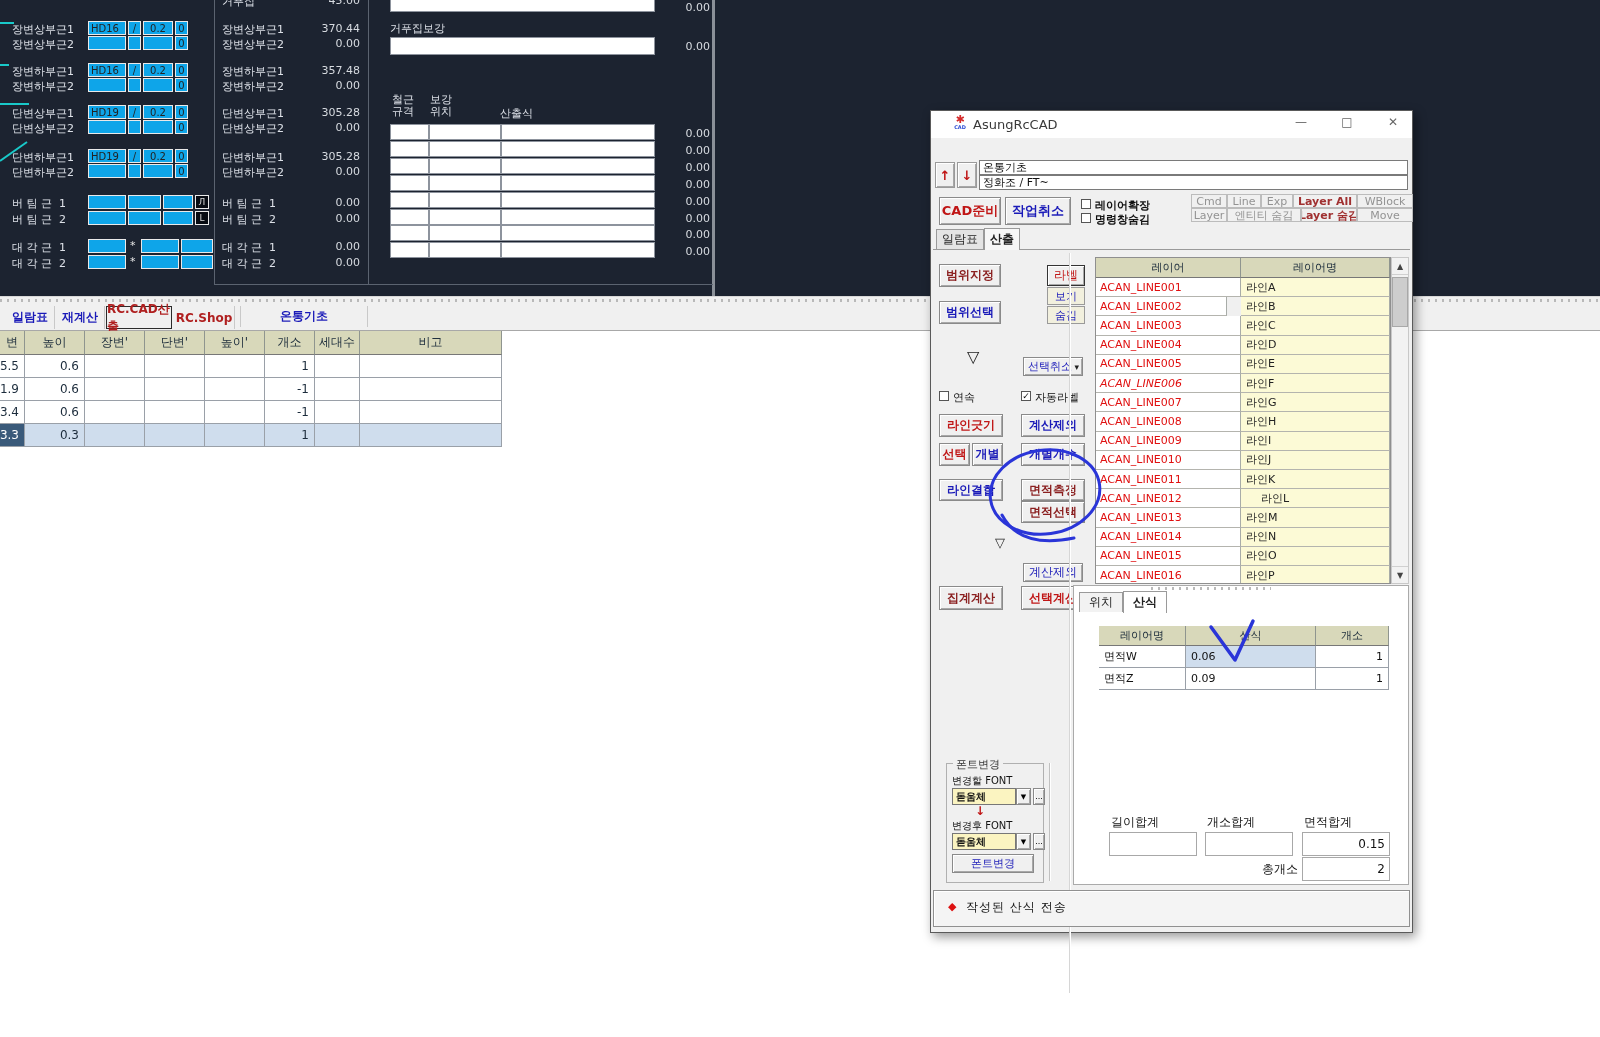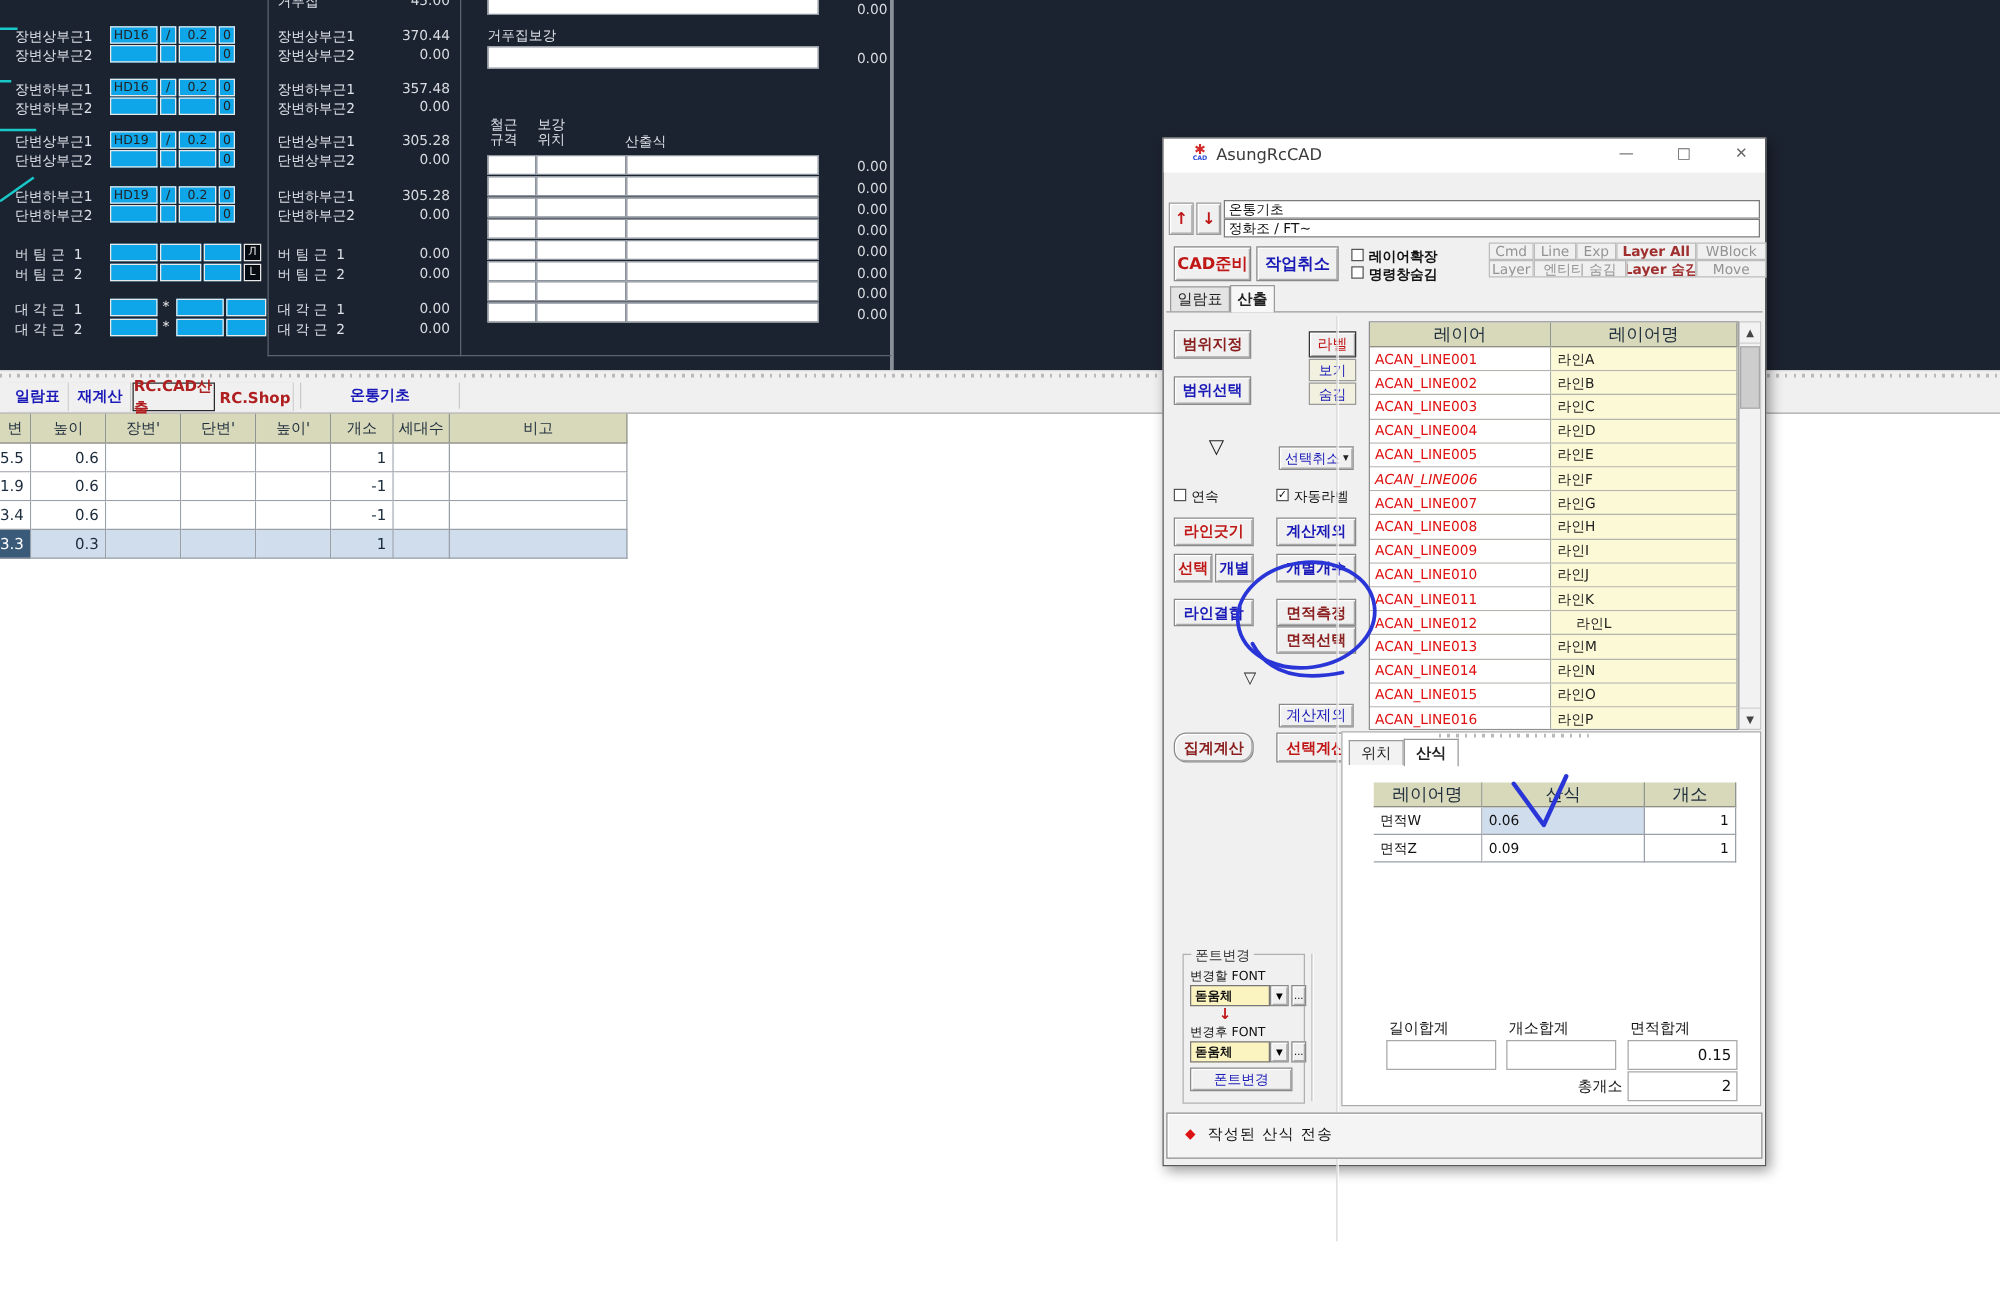--- a/index.html
+++ b/index.html
@@ -51,21 +51,21 @@
   .minibtn{position:absolute;background:#f0f0f0;border:1px solid #bcbcbc;color:#939393;font-size:11px;
       display:flex;align-items:center;justify-content:center;box-sizing:border-box;white-space:nowrap;overflow:hidden;}
   .minibtn.red{color:#a03030;font-weight:bold;}
   .cbox{position:absolute;width:10px;height:10px;background:#fff;border:1px solid #555;font-size:9px;
       line-height:9px;text-align:center;color:#111;box-sizing:border-box;}
   .cblabel{position:absolute;font-size:11px;color:#111;}
   .wtab{position:absolute;height:20px;display:flex;align-items:center;justify-content:center;font-size:12px;color:#222;
       background:#e4e4e4;border:1px solid #9a9a9a;border-bottom:none;box-sizing:border-box;}
   .wtab.active{background:#f7f7f7;font-weight:bold;height:22px;z-index:2;}
   .khead{background:#d8d8ba;border-right:1px solid #8f958f;border-bottom:1px solid #777;color:#20303e;
-      display:flex;align-items:center;justify-content:center;font-size:14px;position:absolute;box-sizing:border-box;}
+      display:flex;align-items:center;justify-content:center;font-size:11px;position:absolute;box-sizing:border-box;}
   .lrow-name{position:absolute;background:#fff;color:#e01010;font-size:11px;display:flex;align-items:center;
       padding-left:4px;border-right:1px solid #a8aca8;border-bottom:1px solid #b4b4ae;box-sizing:border-box;}
   .lrow-alias{position:absolute;background:#fcfad6;color:#222;font-size:11px;display:flex;align-items:center;
       padding-left:5px;border-right:1px solid #a8aca8;border-bottom:1px solid #b4b4ae;box-sizing:border-box;}
   .acell{position:absolute;background:#fff;border-right:1px solid #9aa0a8;border-bottom:1px solid #9aa0a8;
       font-size:11px;color:#111;display:flex;align-items:center;padding-left:5px;box-sizing:border-box;}
   #statusbar{left:2px;top:779px;width:477px;height:37px;background:#f4f4f4;border:1px solid #909090;
       box-shadow:inset 1px 1px 0 #fff;box-sizing:border-box;}
   .grouplabel{position:absolute;font-size:11px;color:#333;background:#f0f0f0;padding:0 3px;}
   .scrollarrow{font-size:8px;color:#444;display:flex;align-items:center;justify-content:center;}
@@ -335,21 +335,21 @@
         <div class="btn3d" style="position: absolute; left: 92px; top: 246px; width: 60px; height: 19px; color: rgb(26, 26, 184); justify-content: flex-start; padding-left: 4px; font-size: 11px;">선택취소<span style="position: absolute; right: 3px; color: rgb(34, 34, 34); font-size: 9px;">▾</span></div>
         <div class="btn3d" style="position: absolute; left: 8px; top: 303px; width: 64px; height: 23px; color: rgb(192, 22, 22); font-weight: bold;">라인긋기</div>
         <div class="btn3d" style="position: absolute; left: 90px; top: 303px; width: 64px; height: 23px; color: rgb(26, 26, 184); font-weight: bold;">계산제외</div>
         <div class="btn3d" style="position: absolute; left: 8px; top: 332px; width: 31px; height: 23px; color: rgb(192, 22, 22); font-weight: bold;">선택</div>
         <div class="btn3d" style="position: absolute; left: 41px; top: 332px; width: 31px; height: 23px; color: rgb(26, 26, 184); font-weight: bold;">개별</div>
         <div class="btn3d" style="position: absolute; left: 90px; top: 332px; width: 64px; height: 23px; color: rgb(26, 26, 184); font-weight: bold;">개별개수</div>
         <div class="btn3d" style="position: absolute; left: 8px; top: 368px; width: 64px; height: 22px; color: rgb(26, 26, 184); font-weight: bold;">라인결합</div>
         <div class="btn3d" style="position: absolute; left: 90px; top: 368px; width: 64px; height: 22px; color: rgb(139, 32, 32); font-weight: bold;">면적측정</div>
         <div class="btn3d" style="position: absolute; left: 90px; top: 390px; width: 64px; height: 22px; color: rgb(139, 32, 32); font-weight: bold;">면적선택</div>
         <div class="btn3d" style="position: absolute; left: 92px; top: 452px; width: 60px; height: 19px; color: rgb(26, 26, 184);">계산제외</div>
-        <div class="btn3d" style="position: absolute; left: 8px; top: 475px; width: 64px; height: 24px; color: rgb(139, 32, 32); font-weight: bold; border-radius: 10px;">집계계산</div>
+        <div class="btn3d" style="position: absolute; left: 8px; top: 475px; width: 64px; height: 24px; color: rgb(139, 32, 32); font-weight: bold;">집계계산</div>
         <div class="btn3d" style="position: absolute; left: 90px; top: 475px; width: 64px; height: 24px; color: rgb(192, 22, 22); font-weight: bold;">선택계산</div>
       </div>
     <div class="abs" style="left:36px;top:236px;font-size:16px;color:#222;">▽</div>
     <div class="abs" style="left:64px;top:424px;font-size:13px;color:#222;">▽</div>
     <div class="cbox" style="left:8px;top:280px;"></div>
     <div class="cblabel" style="left:22px;top:279px;">연속</div>
     <div class="cbox" style="left:90px;top:280px;">✓</div>
     <div class="cblabel" style="left:104px;top:279px;">자동라벨</div>
     <div class="abs" style="left:138px;top:142px;width:1px;height:740px;background:#d6d6d6;box-shadow:1px 0 0 #fff;"></div>
 
@@ -404,21 +404,21 @@
 
     <div class="abs" id="statusbar">
       <span class="abs" style="left:14px;top:9px;color:#dd1111;font-size:11px;">◆</span>
       <span class="abs" style="left:32px;top:8px;font-size:12px;color:#111;letter-spacing:1px;">작성된 산식 전송</span>
     </div>
   <div id="layer-table" style="position: absolute; left: 164px; top: 146px; width: 296px; height: 327px; overflow: hidden; border: 1px solid rgb(143, 143, 143); box-sizing: border-box;">
         <div class="khead" style="position: absolute; left: 0px; top: 0px; width: 145px; height: 20px;">레이어</div>
         <div class="khead" style="position: absolute; left: 145px; top: 0px; width: 149px; height: 20px;">레이어명</div>
         <div class="lrow-name" style="position: absolute; left: 0px; top: 20px; width: 145px; height: 19.2px;">ACAN_LINE001</div>
         <div class="lrow-alias" style="position: absolute; left: 145px; top: 20px; width: 149px; height: 19.2px;">라인A</div>
-        <div class="lrow-name" style="position: absolute; left: 0px; top: 39.2px; width: 145px; height: 19.2px;">ACAN_LINE002</div>
+        <div class="lrow-name" style="position: absolute; left: 0px; top: 39.2px; width: 131px; height: 19.2px;">ACAN_LINE002</div>
         <div class="lrow-alias" style="position: absolute; left: 145px; top: 39.2px; width: 149px; height: 19.2px;">라인B</div>
         <div class="lrow-name" style="position: absolute; left: 0px; top: 58.4px; width: 145px; height: 19.2px;">ACAN_LINE003</div>
         <div class="lrow-alias" style="position: absolute; left: 145px; top: 58.4px; width: 149px; height: 19.2px;">라인C</div>
         <div class="lrow-name" style="position: absolute; left: 0px; top: 77.6px; width: 145px; height: 19.2px;">ACAN_LINE004</div>
         <div class="lrow-alias" style="position: absolute; left: 145px; top: 77.6px; width: 149px; height: 19.2px;">라인D</div>
         <div class="lrow-name" style="position: absolute; left: 0px; top: 96.8px; width: 145px; height: 19.2px;">ACAN_LINE005</div>
         <div class="lrow-alias" style="position: absolute; left: 145px; top: 96.8px; width: 149px; height: 19.2px;">라인E</div>
         <div class="lrow-name" style="position: absolute; left: 0px; top: 116px; width: 145px; height: 19.2px; font-style: italic;">ACAN_LINE006</div>
         <div class="lrow-alias" style="position: absolute; left: 145px; top: 116px; width: 149px; height: 19.2px;">라인F</div>
         <div class="lrow-name" style="position: absolute; left: 0px; top: 135.2px; width: 145px; height: 19.2px;">ACAN_LINE007</div>

